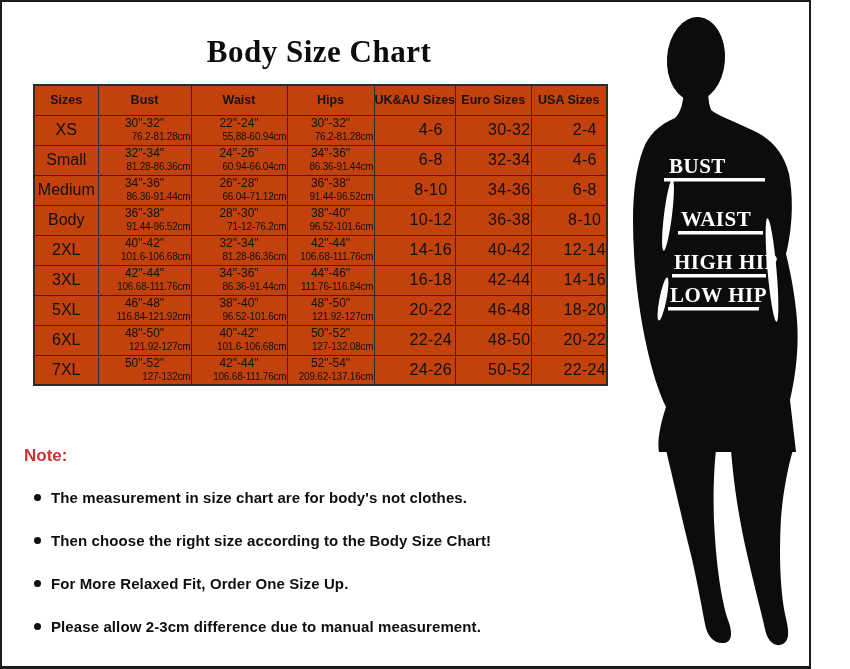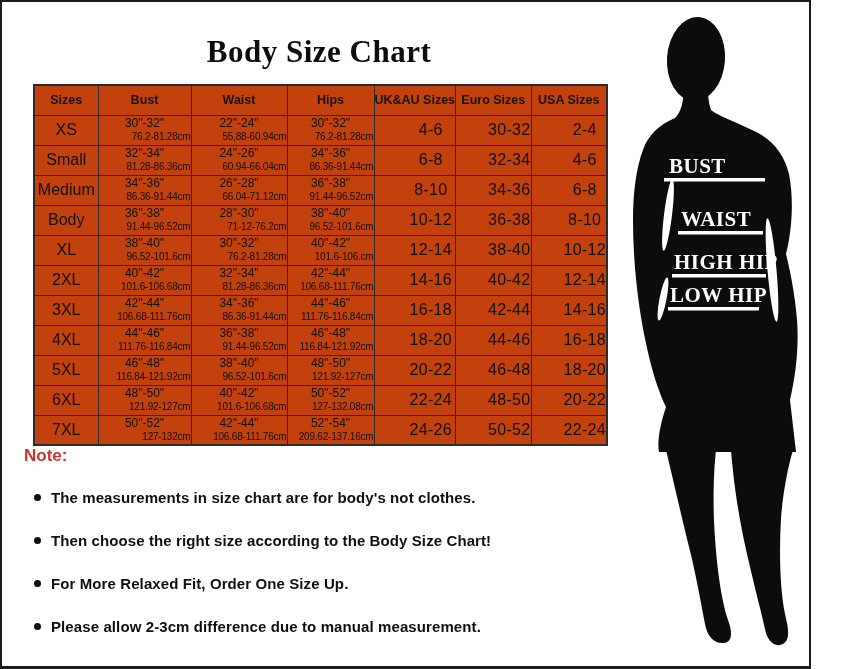--- a/index.html
+++ b/index.html
@@ -131,38 +131,20 @@
           </td>
       <td>
             <div class="in-line">38"-40"</div>
             <div class="cm-line">96.52-101.6cm</div>
           </td>
       <td class="num-col">10-12</td>
       <td class="num-col">36-38</td>
       <td class="num-col">8-10</td>
     </tr>
     <tr>
-      <td class="size-col">XL</td>
-      <td>
-            <div class="in-line">38"-40"</div>
-            <div class="cm-line">96.52-101.6cm</div>
-          </td>
-      <td>
-            <div class="in-line">30"-32"</div>
-            <div class="cm-line">76.2-81.28cm</div>
-          </td>
-      <td>
-            <div class="in-line">40"-42"</div>
-            <div class="cm-line">101.6-106.cm</div>
-          </td>
-      <td class="num-col">12-14</td>
-      <td class="num-col">38-40</td>
-      <td class="num-col">10-12</td>
-    </tr>
-    <tr>
       <td class="size-col">2XL</td>
       <td>
             <div class="in-line">40"-42"</div>
             <div class="cm-line">101.6-106.68cm</div>
           </td>
       <td>
             <div class="in-line">32"-34"</div>
             <div class="cm-line">81.28-86.36cm</div>
           </td>
       <td>
@@ -183,38 +165,20 @@
             <div class="in-line">34"-36"</div>
             <div class="cm-line">86.36-91.44cm</div>
           </td>
       <td>
             <div class="in-line">44"-46"</div>
             <div class="cm-line">111.76-116.84cm</div>
           </td>
       <td class="num-col">16-18</td>
       <td class="num-col">42-44</td>
       <td class="num-col">14-16</td>
-    </tr>
-    <tr>
-      <td class="size-col">4XL</td>
-      <td>
-            <div class="in-line">44"-46"</div>
-            <div class="cm-line">111.76-116.84cm</div>
-          </td>
-      <td>
-            <div class="in-line">36"-38"</div>
-            <div class="cm-line">91.44-96.52cm</div>
-          </td>
-      <td>
-            <div class="in-line">46"-48"</div>
-            <div class="cm-line">116.84-121.92cm</div>
-          </td>
-      <td class="num-col">18-20</td>
-      <td class="num-col">44-46</td>
-      <td class="num-col">16-18</td>
     </tr>
     <tr>
       <td class="size-col">5XL</td>
       <td>
             <div class="in-line">46"-48"</div>
             <div class="cm-line">116.84-121.92cm</div>
           </td>
       <td>
             <div class="in-line">38"-40"</div>
             <div class="cm-line">96.52-101.6cm</div>
@@ -263,21 +227,21 @@
       <td class="num-col">50-52</td>
       <td class="num-col">22-24</td>
     </tr>
   </tbody>
     </table>
 
   <div class="notes">
     <div class="note-label">Note:</div>
     <div class="note-item">
       <span class="bullet"></span>
-      <span>The measurements in size chart are for body's not clothes.</span>
+      <span>The measurement in size chart are for body's not clothes.</span>
     </div>
     <div class="note-item">
       <span class="bullet"></span>
       <span>Then choose the right size according to the Body Size Chart!</span>
     </div>
     <div class="note-item">
       <span class="bullet"></span>
       <span>For More Relaxed Fit, Order One Size Up.</span>
     </div>
     <div class="note-item">

